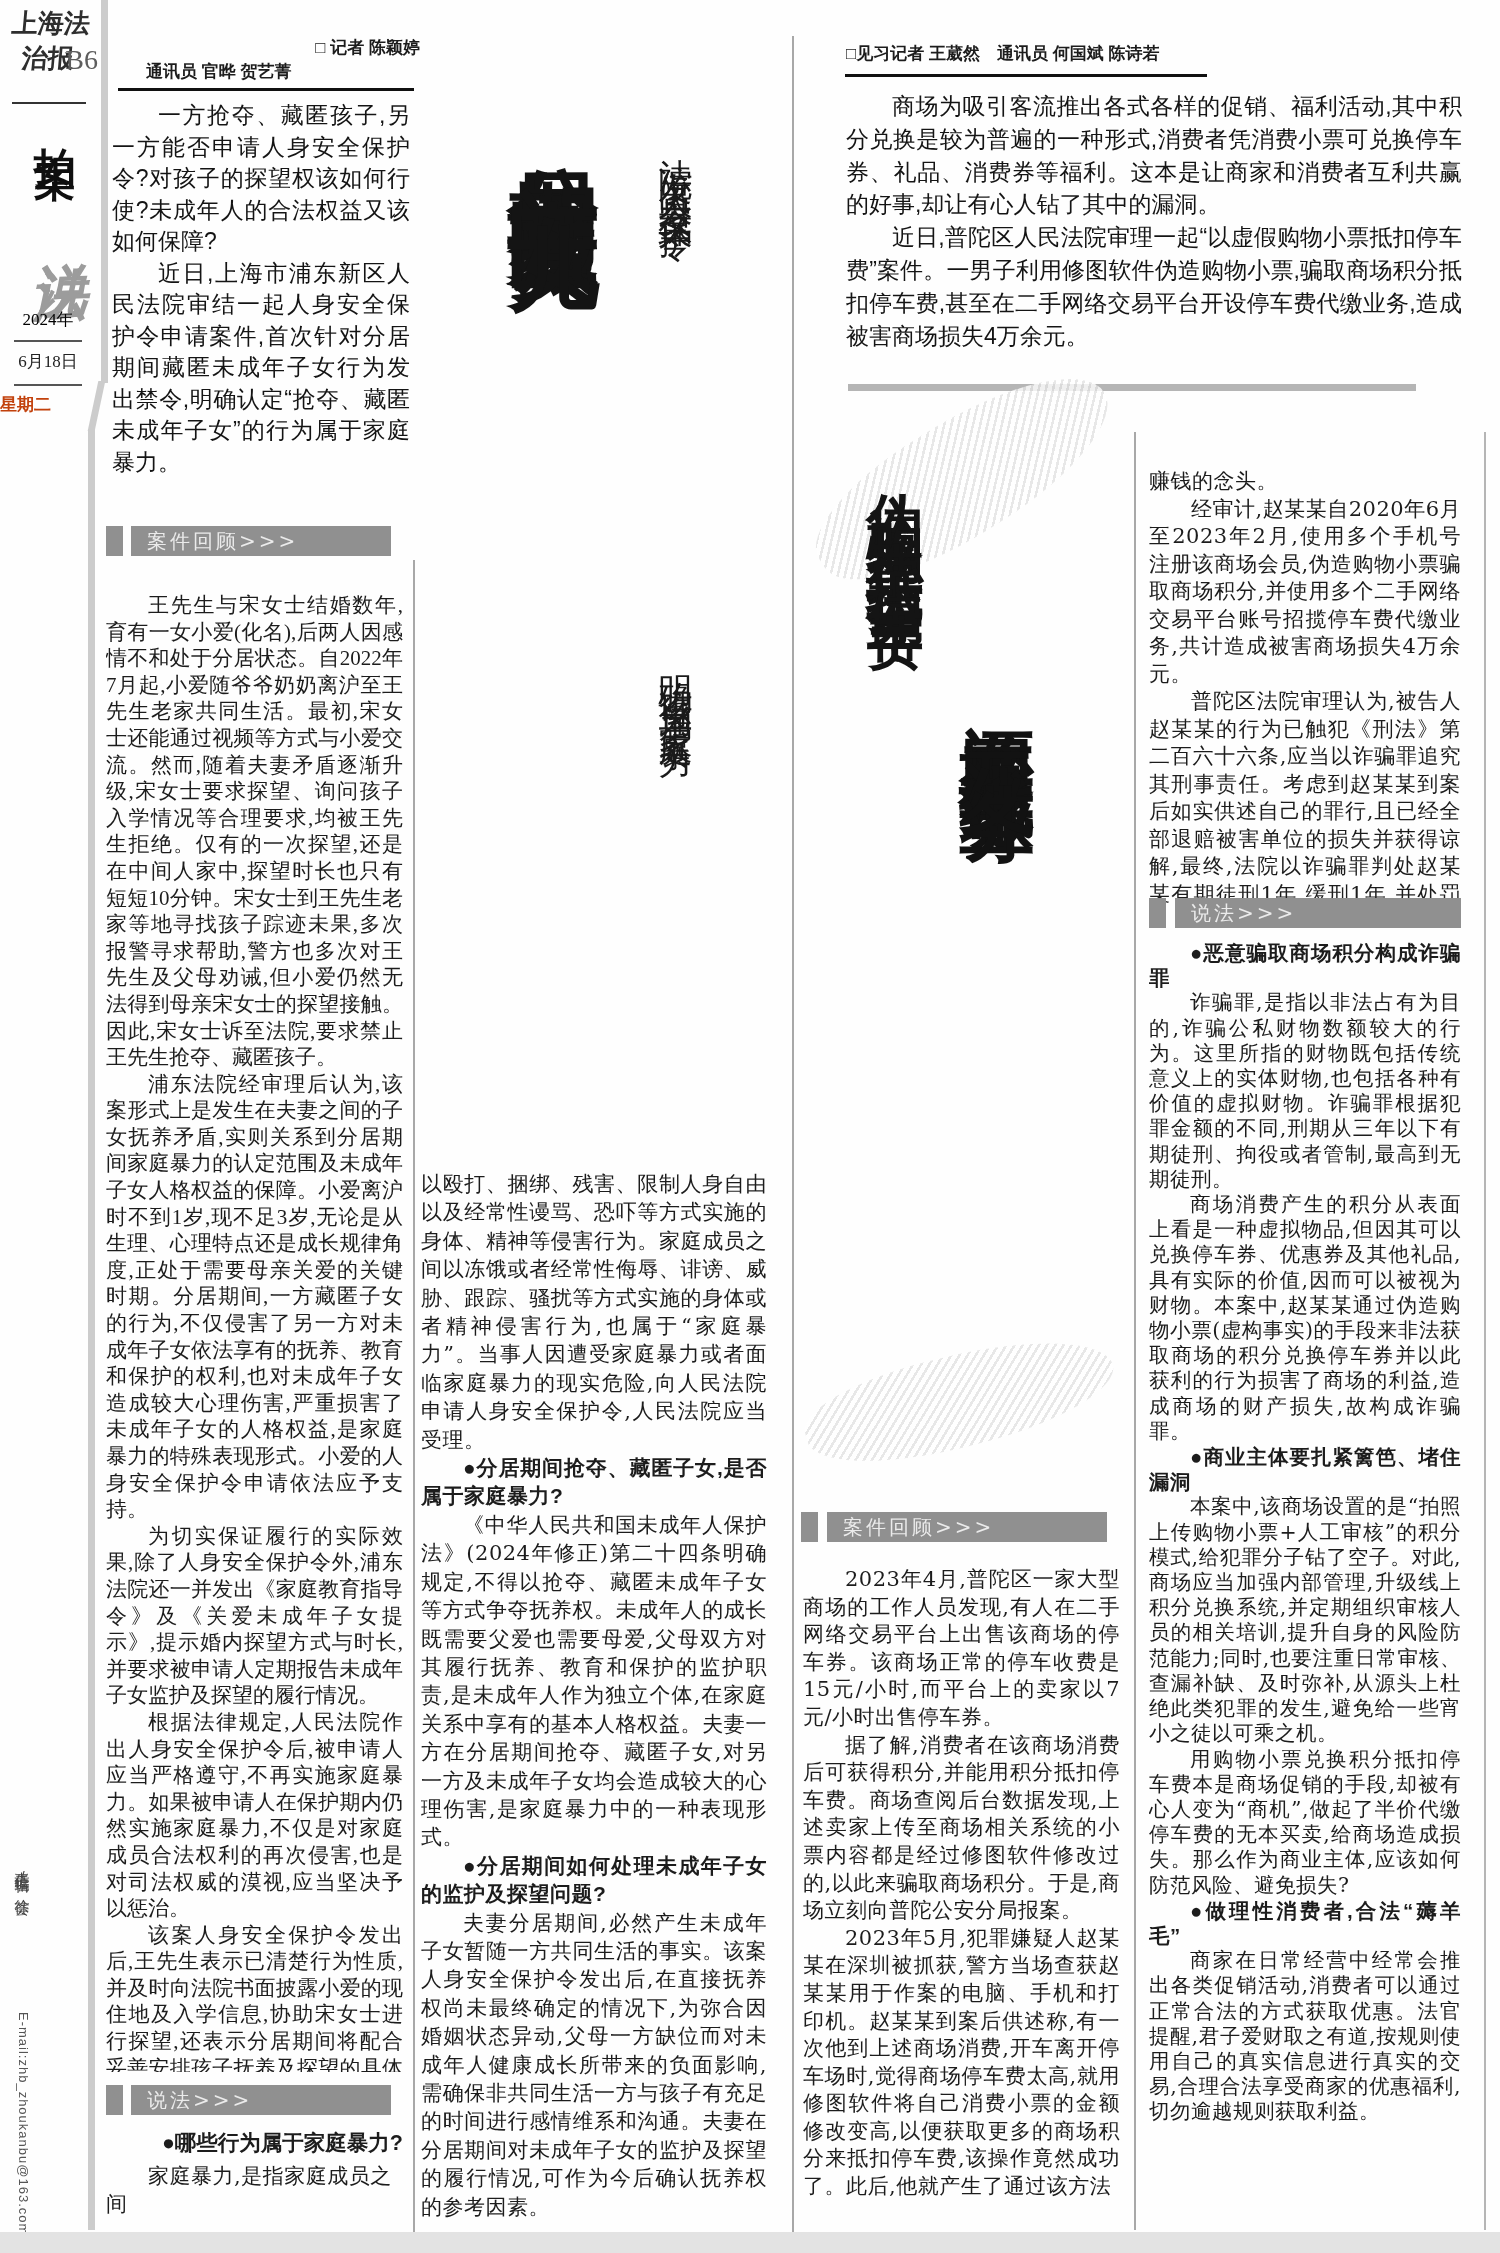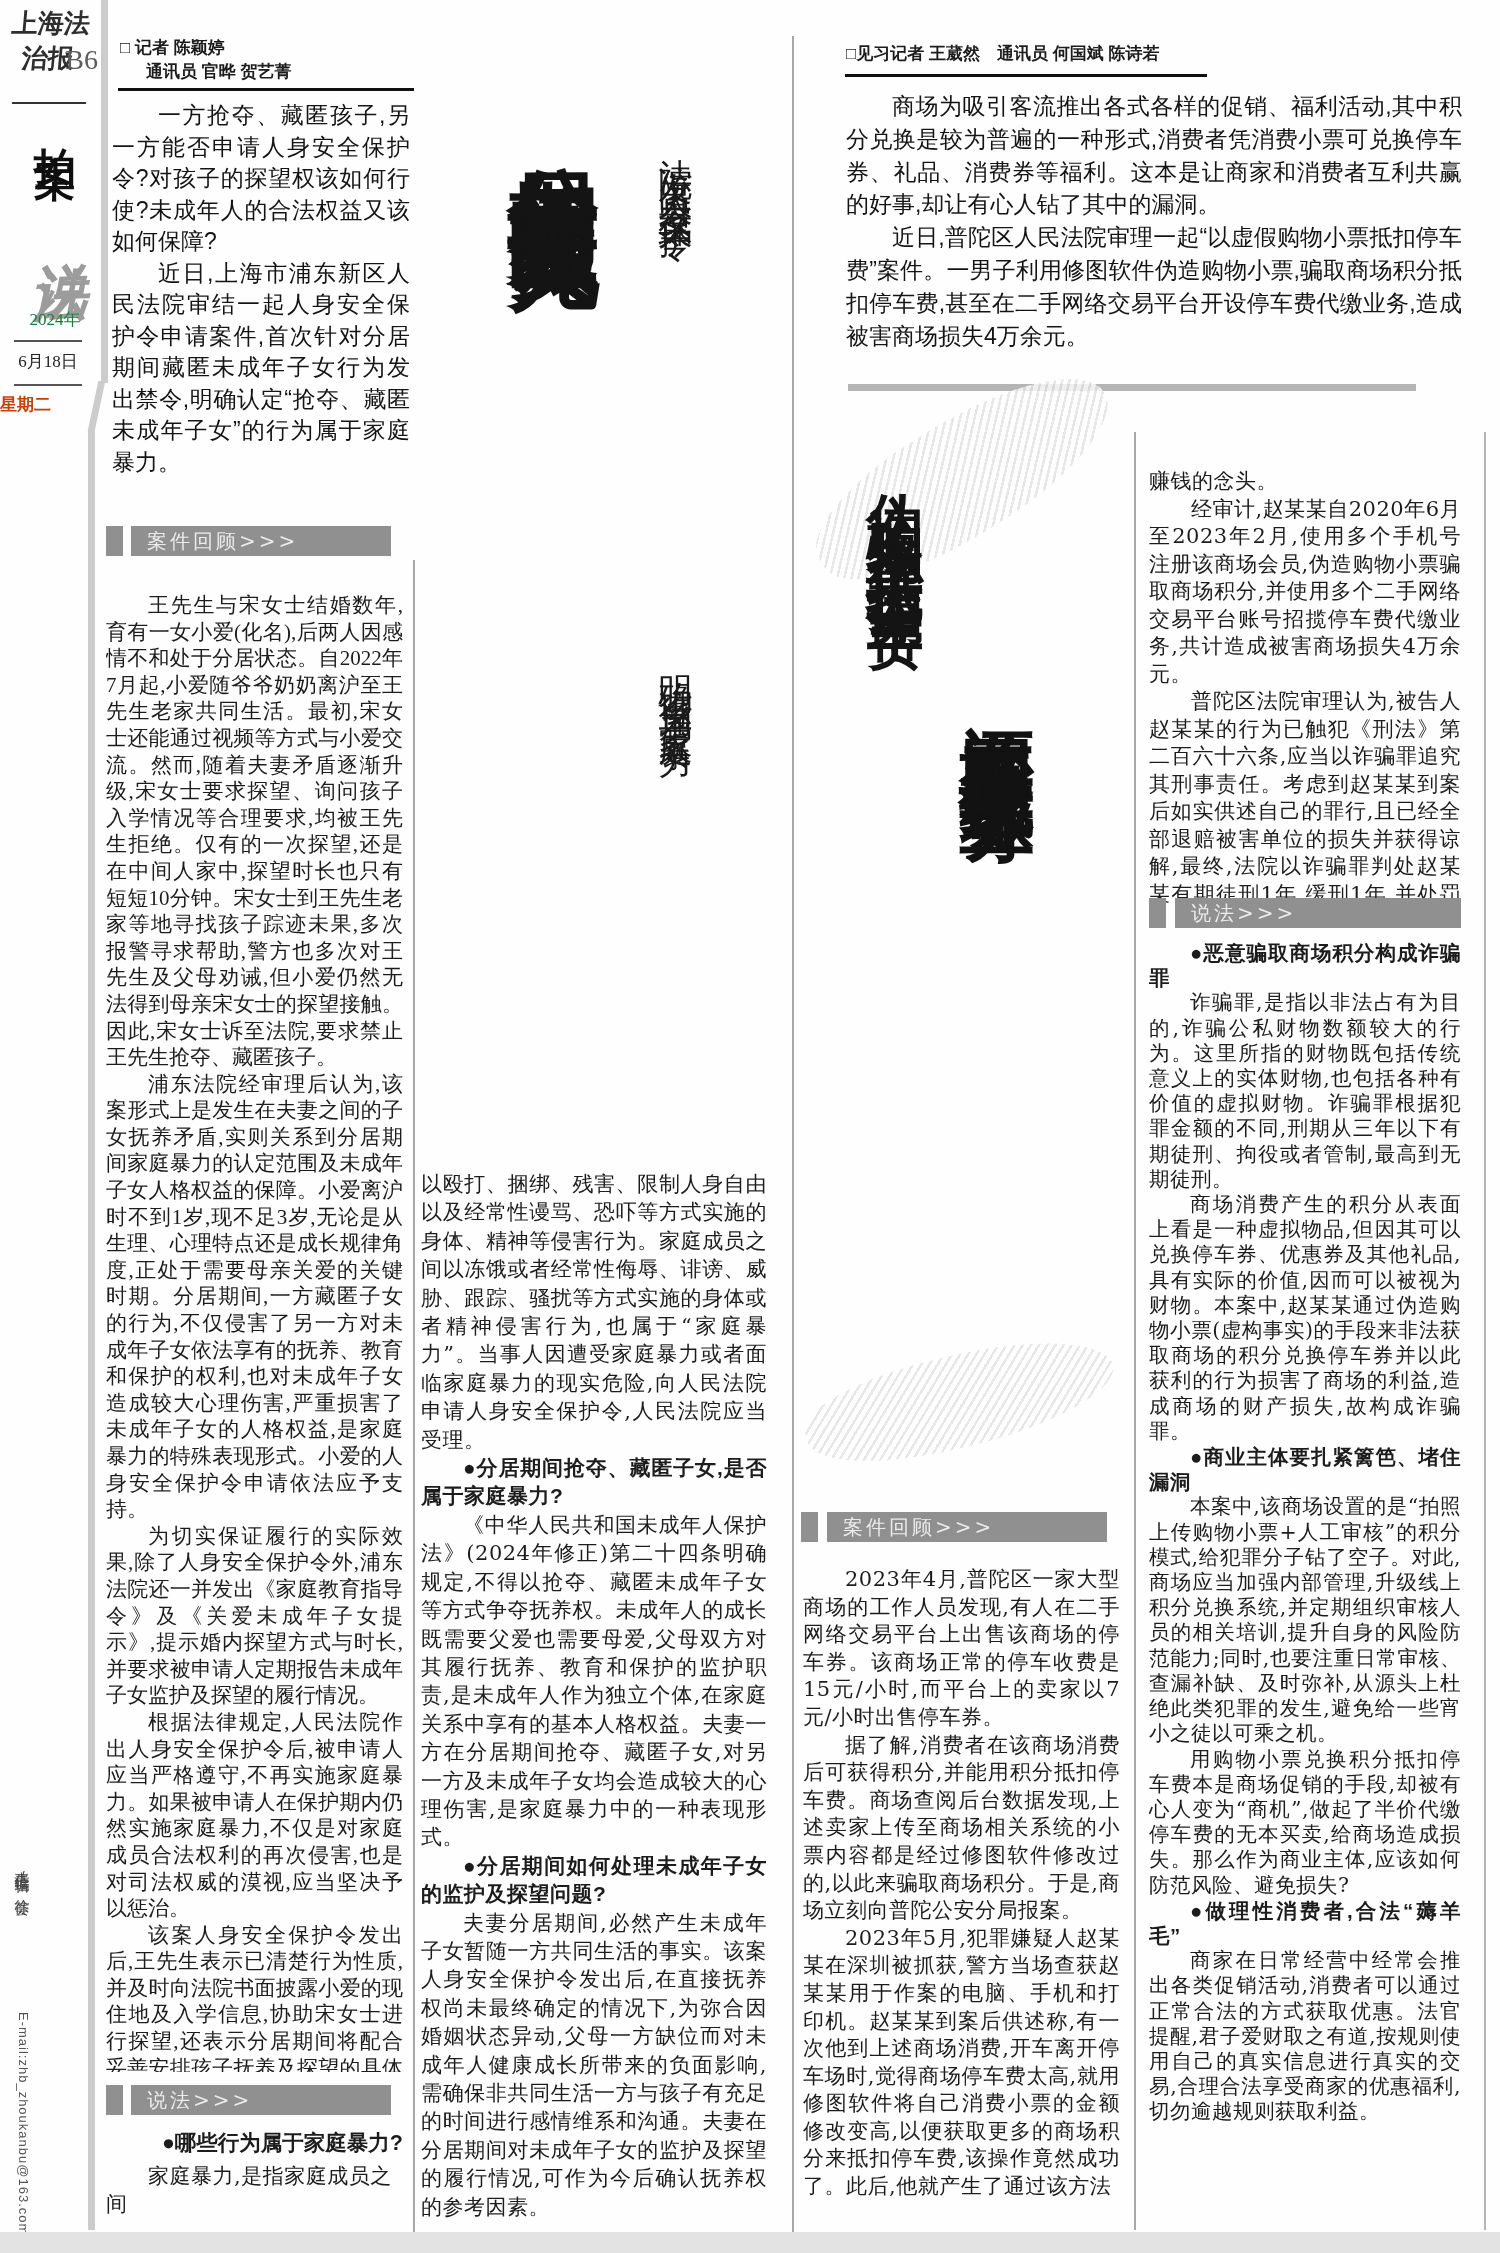--- a/index.html
+++ b/index.html
@@ -22,34 +22,34 @@
 </head>
 <body>
 
 <div class="page">
 
   <div class="abs song" style="left:0px;top:6px;width:102px;height:32px;font-size:26px;font-weight:900;color:#2e2e2e;text-align:center;transform:skewX(-5deg);">上海法治报</div>
   <div class="abs song" style="left:0px;top:44px;width:98px;font-size:28px;color:#5d5d5d;text-align:right;">B6</div>
   <div class="abs" style="left:12px;top:102px;width:74px;height:2px;background:#333;"></div>
   <div class="abs v song" style="left:27px;top:114px;font-size:42px;font-weight:900;color:#0f0f0f;letter-spacing:8px;">拍案</div>
   <div class="abs v song" style="left:19px;top:218px;font-size:55px;font-weight:700;font-style:italic;color:#9c9c9c;letter-spacing:5px;transform:rotate(-2deg);">说法</div>
-  <div class="abs song" style="left:7px;top:308px;width:96px;text-align:center;font-size:17px;color:#15803d;">2024年</div>
+  <div class="abs song" style="left:0px;top:308px;width:96px;text-align:center;font-size:17px;color:#000000;">2024年</div>
   <div class="abs" style="left:14px;top:340px;width:68px;height:1.5px;background:#555;"></div>
   <div class="abs song" style="left:0px;top:350px;width:96px;text-align:center;font-size:17px;color:#222;">6月18日</div>
   <div class="abs" style="left:14px;top:384px;width:68px;height:1.5px;background:#555;"></div>
   <div class="abs hei" style="left:0px;top:393px;width:96px;text-align:left;font-size:17px;font-weight:700;color:#c2410c;">星期二</div>
 
   <div class="abs" style="left:101px;top:0px;width:7px;height:383px;background:#cccccc;"></div>
   <div class="abs" style="left:93px;top:381px;width:7px;height:50px;background:#cccccc;transform:skewX(-12deg);"></div>
   <div class="abs" style="left:88px;top:429px;width:7px;height:1801px;background:#cccccc;"></div>
 
   <div class="abs v hei" style="left:12px;top:1860px;font-size:15px;color:#444;letter-spacing:2px;">责任编辑/徐荟</div>
   <div class="abs vmix hei" style="left:16px;top:2012px;font-size:13px;color:#555;letter-spacing:1px;">E-mail:zhb_zhoukanbu@163.com</div>
 
-  <div class="abs hei" style="left:120px;top:36px;width:300px;font-size:17px;font-weight:700;">□ 记者 陈颖婷</div>
+  <div class="abs hei" style="left:120px;top:36px;width:300px;font-size:17px;font-weight:700;text-align:right;">□ 记者 陈颖婷</div>
   <div class="abs hei" style="left:146px;top:60px;width:300px;font-size:17px;font-weight:700;">通讯员 官晔 贺艺菁</div>
   <div class="abs rule" style="left:118px;top:88px;width:296px;height:2.5px;"></div>
 
   <div class="abs col hei" style="left:112px;top:100px;width:298px;height:345px;font-size:23px;font-weight:500;line-height:31.5px;color:#141414;">
     <p>一方抢夺、藏匿孩子,另一方能否申请人身安全保护令?对孩子的探望权该如何行使?未成年人的合法权益又该如何保障?</p>
     <p>近日,上海市浦东新区人民法院审结一起人身安全保护令申请案件,首次针对分居期间藏匿未成年子女行为发出禁令,明确认定“抢夺、藏匿未成年子女”的行为属于家庭暴力。</p>
   </div>
 
   <div class="abs sec-sq" style="left:106px;top:526px;width:17px;height:30px;"></div>
   <div class="abs sec-bar" style="left:131px;top:526px;width:260px;height:30px;">案件回顾&gt;&gt;&gt;</div>

